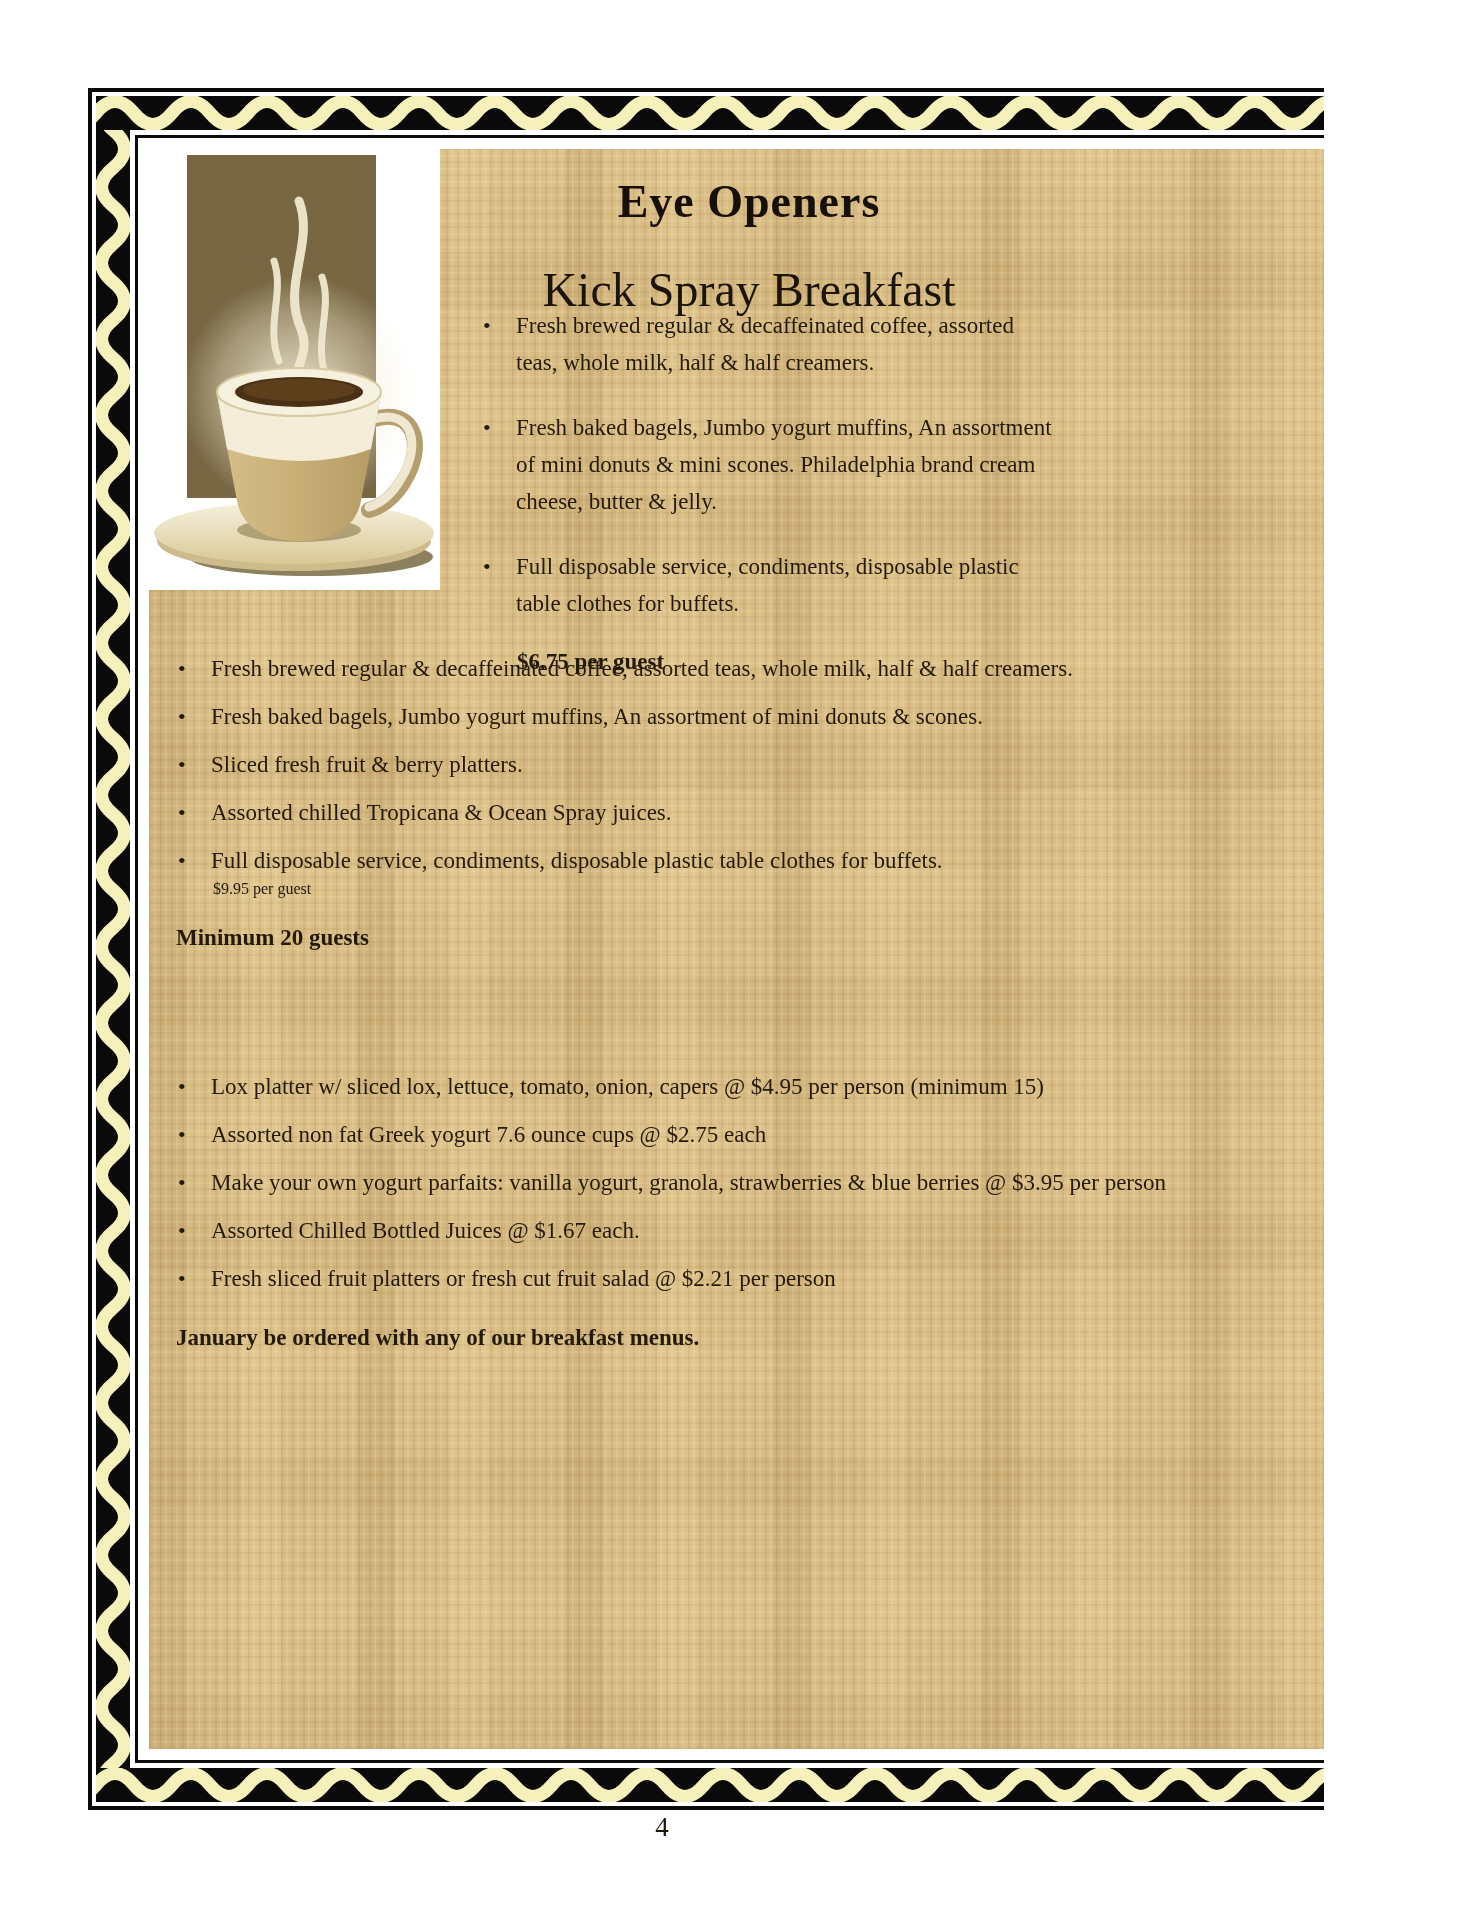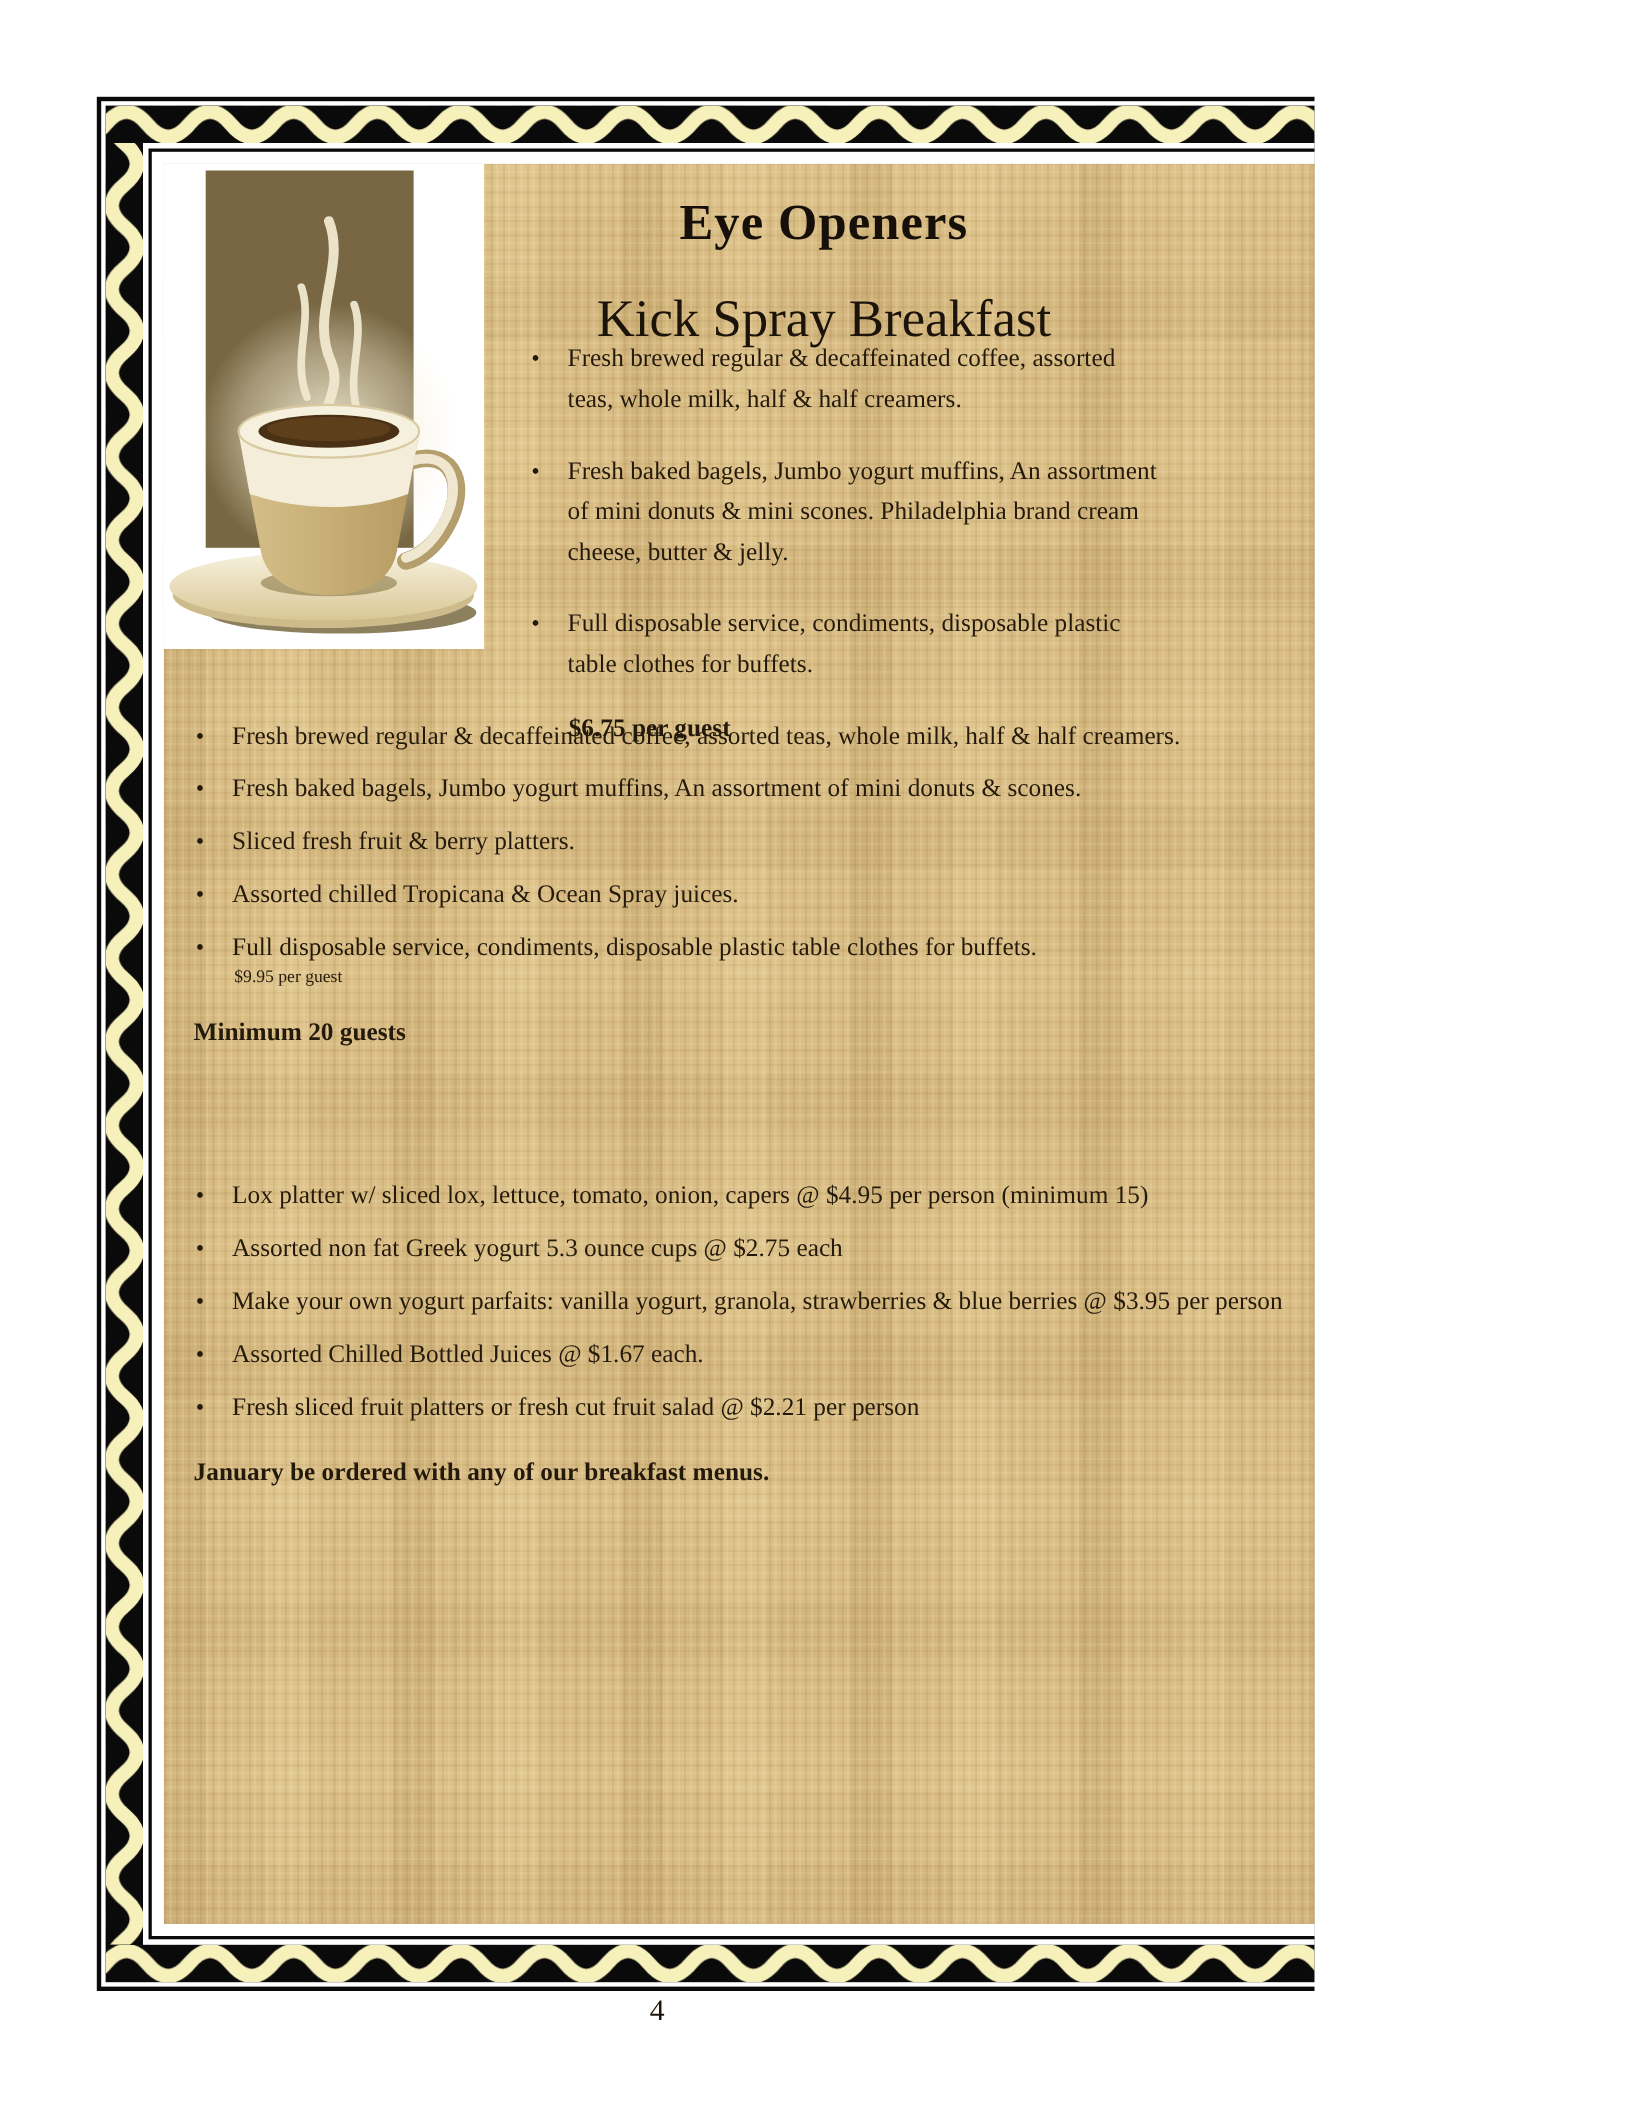--- a/index.html
+++ b/index.html
@@ -1,18 +1,18 @@
 <!DOCTYPE html>
 <html><head>
 <meta charset="utf-8">
 <style>
   * { margin:0; padding:0; box-sizing:border-box; }
   html,body { background:#ffffff; }
   .page {
-    position:relative; width:1195px; height:1920px; background:#ffffff;
+    position:relative; width:1324px; height:1920px; background:#ffffff;
     font-family:"Liberation Serif", serif; color:#241a0b; overflow:hidden;
   }
   
   .frame {
     position:absolute; left:88px; top:88px; width:1320px; height:1722px;
     border:4px solid #0a0a0a; padding:4px; background:#ffffff;
   }
   .band { position:relative; width:100%; height:100%; background:#0a0a0a; }
   .wave-strip { position:absolute; display:block; }
   .wave-top    { top:0; left:0; }
@@ -199,21 +199,21 @@
             <div class="price-gb">$9.95 per guest</div>
             <div class="min-gb">Minimum 20 guests</div>
 
             <ul class="menu-list ca-list">
               <li>
                   <span class="dot">•</span>
                   <span class="txt">Lox platter w/ sliced lox, lettuce, tomato, onion, capers @ $4.95 per person (minimum 15)</span>
                 </li>
               <li>
                   <span class="dot">•</span>
-                  <span class="txt">Assorted non fat Greek yogurt 5.3 ounce cups @ $2.75 each</span>
+                  <span class="txt">Assorted non fat Greek yogurt 7.6 ounce cups @ $2.75 each</span>
                 </li>
               <li>
                   <span class="dot">•</span>
                   <span class="txt">Make your own yogurt parfaits: vanilla yogurt, granola, strawberries &amp; blue berries @ $3.95 per person</span>
                 </li>
               <li>
                   <span class="dot">•</span>
                   <span class="txt">Assorted Chilled Bottled Juices @ $1.67 each.</span>
                 </li>
               <li>

